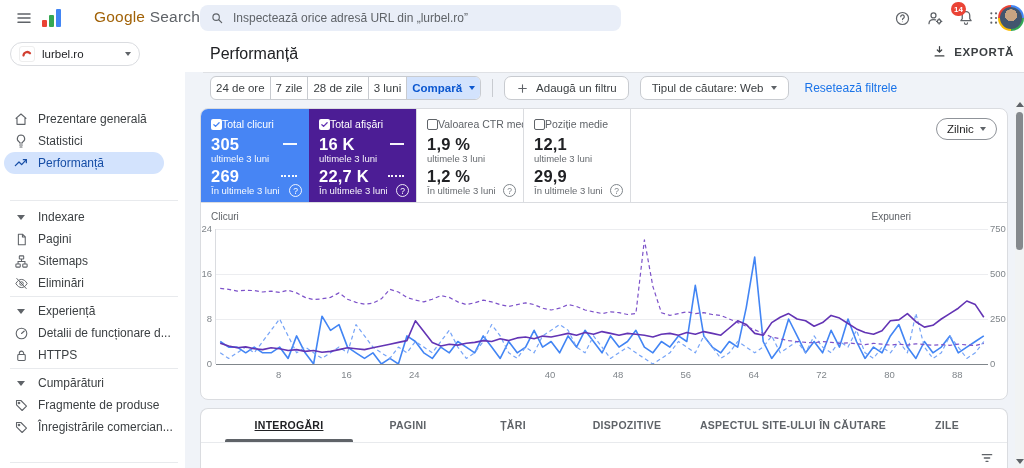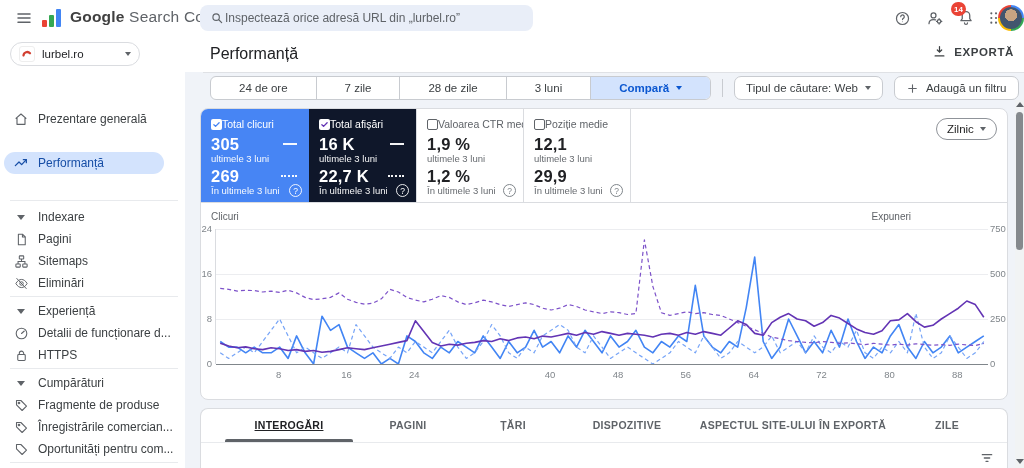--- a/index.html
+++ b/index.html
@@ -7,23 +7,23 @@
     font-family:"Liberation Sans",sans-serif;color:#202124;-webkit-font-smoothing:antialiased;}
   svg{display:block}
   .ico{color:#5f6368}
 
   
   .topbar{position:absolute;left:0;top:0;width:1024px;height:36px;background:#fff;z-index:6;}
   .menu-btn{position:absolute;left:12px;top:6px;width:24px;height:24px;display:flex;align-items:center;justify-content:center;cursor:pointer;}
   .logo{position:absolute;left:42px;top:7px;display:flex;align-items:flex-end;gap:2px;height:20px;}
   .logo .bar{display:inline-block;width:5px;border-radius:1px;}
   .logo-text{position:absolute;left:70px;top:8px;font-size:15.5px;color:#5f6368;letter-spacing:.2px;white-space:nowrap;}
-  .logo-text .g{font-weight:700;color:#404040;}
-  .searchbar{position:absolute;left:200px;top:5px;width:333px;height:26px;background:#e9eef8;border-radius:8px;
-    display:flex;align-items:center;padding:0 10px;box-sizing:border-box;gap:1px;cursor:text;}
+  .logo-text .g{font-weight:400;color:#a16207;margin-left:24px;}
+  .searchbar{position:absolute;left:200px;top:5px;width:421px;height:26px;background:#e9eef8;border-radius:8px;
+    display:flex;align-items:center;padding:0 10px;box-sizing:border-box;gap:9px;cursor:text;}
   .searchbar .ph{font-size:12px;color:#5f6368;white-space:nowrap;overflow:hidden;}
   .tb-ico{position:absolute;top:8px;width:20px;height:20px;display:flex;align-items:center;justify-content:center;cursor:pointer;}
   .badge{position:absolute;left:951px;top:2px;min-width:15px;height:14px;border-radius:8px;background:#ea4335;color:#fff;
     font-size:8px;font-weight:700;display:flex;align-items:center;justify-content:center;z-index:7;padding:0 2px;box-sizing:border-box;}
   .avatar{position:absolute;left:998px;top:5px;width:26px;height:26px;border-radius:50%;
     background:conic-gradient(#4285f4 0 25%,#34a853 25% 50%,#fbbc04 50% 75%,#ea4335 75% 100%);
     display:flex;align-items:center;justify-content:center;cursor:pointer;}
   .avatar .photo{width:22px;height:22px;border-radius:50%;background:radial-gradient(circle at 50% 38%,#c8a482 0 34%,#42556e 35% 100%);}
 
   
@@ -45,21 +45,21 @@
   
   .title-row{position:absolute;left:185px;top:36px;width:839px;height:36px;background:#fff;z-index:4;}
   .page-title{position:absolute;left:25px;top:9px;font-size:16px;color:#202124;}
   .export-btn{position:absolute;right:10px;top:8px;display:flex;align-items:center;gap:7px;cursor:pointer;color:#3c4043;}
   .export-btn .elabel{font-size:11.5px;font-weight:700;letter-spacing:.6px;}
   .hdiv{position:absolute;left:203px;top:72px;width:821px;height:1px;background:#dfe1e5;z-index:4;}
 
   
   .filter-row{position:absolute;left:210px;top:76px;height:24px;display:flex;align-items:center;z-index:3;}
   .seg-group{display:inline-flex;height:24px;border:1px solid #c8cbd0;border-radius:6px;background:#fff;box-sizing:border-box;overflow:hidden;}
-  .seg{display:flex;align-items:center;padding:0 28px;font-size:11.5px;color:#3c4043;border-right:1px solid #c8cbd0;cursor:pointer;white-space:nowrap;}
+  .seg{display:flex;align-items:center;padding:0 5px;font-size:11.5px;color:#3c4043;border-right:1px solid #c8cbd0;cursor:pointer;white-space:nowrap;}
   .seg:last-child{border-right:none;}
   .seg.active{background:#d3e3fd;color:#0b57d0;font-weight:600;gap:7px;}
   .seg.active .ctri{border-top-color:#0b57d0;}
   .ctri{width:0;height:0;border-left:3.5px solid transparent;border-right:3.5px solid transparent;border-top:4.5px solid #5f6368;}
   .vsep{width:1px;height:18px;background:#c8cbd0;margin:0 11px;}
   .chip{display:inline-flex;align-items:center;height:24px;padding:0 11px;border:1px solid #c8cbd0;border-radius:7px;
     background:#fff;font-size:11.5px;color:#3c4043;gap:7px;cursor:pointer;box-sizing:border-box;margin-right:11px;white-space:nowrap;}
   .reset-link{font-size:12px;color:#1a73e8;font-weight:500;margin-left:5px;cursor:pointer;white-space:nowrap;}
   .last-update{position:absolute;right:12px;top:81px;font-size:11.5px;color:#5f6368;z-index:3;}
 
@@ -197,20 +197,29 @@
     </div>
 
     <div class="nav-item" style="top:72px">
       <span class="nico">
           <svg class="ico" width="16" height="16" viewBox="0 0 24 24" fill="none" stroke="currentColor" stroke-width="1.7" stroke-linejoin="round">
             <path d="M4 11.5 12 4.5l8 7M6 10.5V20h12v-9.5"></path>
           </svg>
         </span>
       <span>Prezentare generală</span>
     </div>
+    <div class="nav-item" style="top:94px">
+      <span class="nico">
+          <svg class="ico" width="16" height="16" viewBox="0 0 24 24" fill="none" stroke="currentColor" stroke-width="1.7" stroke-linecap="round" stroke-linejoin="round">
+            <path d="M12 3a5.5 5.5 0 0 1 3 10.1c-.6.4-1 1-1 1.9h-4c0-.9-.4-1.5-1-1.9A5.5 5.5 0 0 1 12 3Z"></path>
+            <path d="M10 18h4M10.5 21h3"></path>
+          </svg>
+        </span>
+      <span>Statistici</span>
+    </div>
     <div class="nav-item selected" style="top:116px">
       <span class="nico" style="color:#174ea6">
           <svg width="16" height="16" viewBox="0 0 24 24" fill="none" stroke="currentColor" stroke-width="1.9" stroke-linecap="round" stroke-linejoin="round">
             <path d="M3.5 16 9 10.5l4 4 7-7.5"></path>
             <path d="M15.5 7H20v4.5"></path>
           </svg>
         </span>
       <span>Performanță</span>
     </div>
 
@@ -295,28 +304,20 @@
       <span>Fragmente de produse</span>
     </div>
     <div class="nav-item" style="top:380px">
       <span class="nico">
           <svg class="ico" width="15" height="15" viewBox="0 0 24 24" fill="none" stroke="currentColor" stroke-width="1.7" stroke-linejoin="round">
             <path d="M4 4h7l9 9-7 7-9-9Z"></path>
             <circle cx="8" cy="8" r="1.3"></circle>
           </svg>
         </span>
       <span>Înregistrările comercian...</span>
-    </div>
-    <div class="nav-item" style="top:402px">
-      <span class="nico">
-          <svg class="ico" width="15" height="15" viewBox="0 0 24 24" fill="none" stroke="currentColor" stroke-width="1.7" stroke-linejoin="round">
-            <path d="M4 4h7l9 9-7 7-9-9Z"></path>
-          </svg>
-        </span>
-      <span>Oportunități pentru com...</span>
     </div>
 
     <div class="sdiv" style="top:426px"></div>
     <div class="nav-sec" style="top:430px">
       
       
     </div>
 
   </div>
 
@@ -337,28 +338,28 @@
       <span class="seg">7 zile</span>
       <span class="seg">28 de zile</span>
       <span class="seg">3 luni</span>
       <span class="seg active">
         <span>Compară</span>
         <span class="ctri"></span>
       </span>
     </div>
     <span class="vsep"></span>
     <span class="chip">
+      <svg class="ico" width="13" height="13" viewBox="0 0 24 24" fill="none" stroke="currentColor" stroke-width="2" stroke-linecap="round">
+          <path d="M12 5v14M5 12h14"></path>
+        </svg>
+      <span>Adaugă un filtru</span>
+    </span>
+    <span class="chip">
       <span>Tipul de căutare: Web</span>
       <span class="ctri"></span>
-    </span>
-    <span class="chip">
-      <svg class="ico" width="13" height="13" viewBox="0 0 24 24" fill="none" stroke="currentColor" stroke-width="2" stroke-linecap="round">
-          <path d="M12 5v14M5 12h14"></path>
-        </svg>
-      <span>Adaugă un filtru</span>
     </span>
     <span class="reset-link">Resetează filtrele</span>
   </div>
 
   <div class="panel">
     <div class="cards-row">
 
       <div class="mcard c0" style="background: rgb(71, 133, 244);">
         <div class="ttl">
             <span class="chk on" style="color: rgb(71, 133, 244);">
@@ -374,21 +375,21 @@
           </div>
         <div class="lbl">ultimele 3 luni</div>
         <div class="vrow">
             <span class="val">269</span>
             <span class="ind ind-dash"></span>
           </div>
         <div class="lbl">În ultimele 3 luni</div>
         <span class="help-dot">?</span>
       </div>
 
-      <div class="mcard c1" style="background: #0f172a;">
+      <div class="mcard c1" style="background: #4c1d95;">
         <div class="ttl">
             <span class="chk on" style="color: rgb(99, 52, 180);">
               <svg width="9" height="9" viewBox="0 0 24 24" fill="none" stroke="currentColor" stroke-width="3.5" stroke-linecap="round" stroke-linejoin="round">
                 <path d="m5 12.5 4.5 4.5L19 7.5"></path>
               </svg>
             </span>
             <span>Total afișări</span>
           </div>
         <div class="vrow">
             <span class="val">16 K</span>
@@ -482,21 +483,21 @@
           <span style="left: 756.308px;">88</span>
         </div>
     </div>
   </div>
 
   <div class="tabs-panel">
     <div class="tab active" style="left:88px">INTEROGĂRI</div>
     <div class="tab" style="left:207px">PAGINI</div>
     <div class="tab" style="left:312px">ȚĂRI</div>
     <div class="tab" style="left:426px">DISPOZITIVE</div>
-    <div class="tab" style="left:592px">ASPECTUL SITE-ULUI ÎN EXPORTĂ</div>
+    <div class="tab" style="left:592px">ASPECTUL SITE-ULUI ÎN CĂUTARE</div>
     <div class="tab" style="left:746px">ZILE</div>
     <div class="tab-underline"></div>
     <div class="tabs-div"></div>
     <div class="tab-filter">
       <svg class="ico" width="16" height="16" viewBox="0 0 24 24" fill="none" stroke="currentColor" stroke-width="2" stroke-linecap="round">
           <path d="M5 7h14M8 12h8M10.5 17h3"></path>
         </svg>
     </div>
   </div>
 

